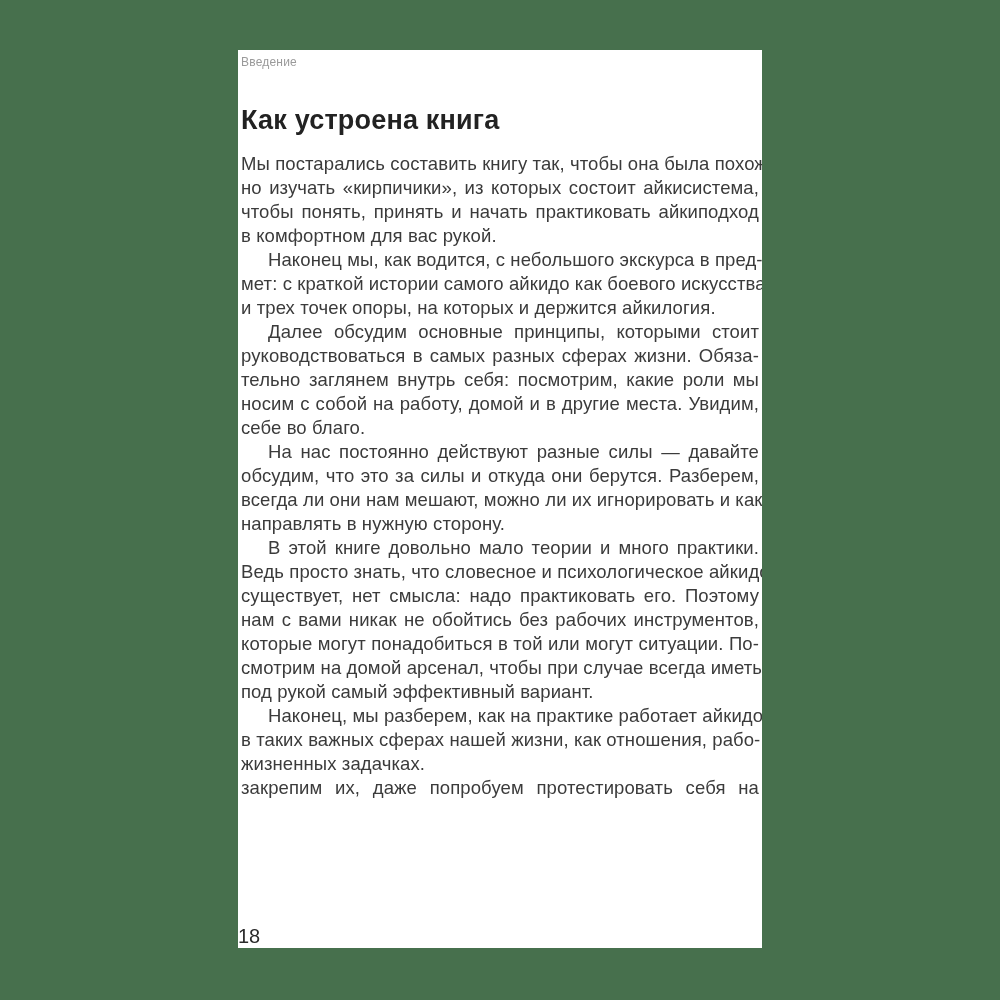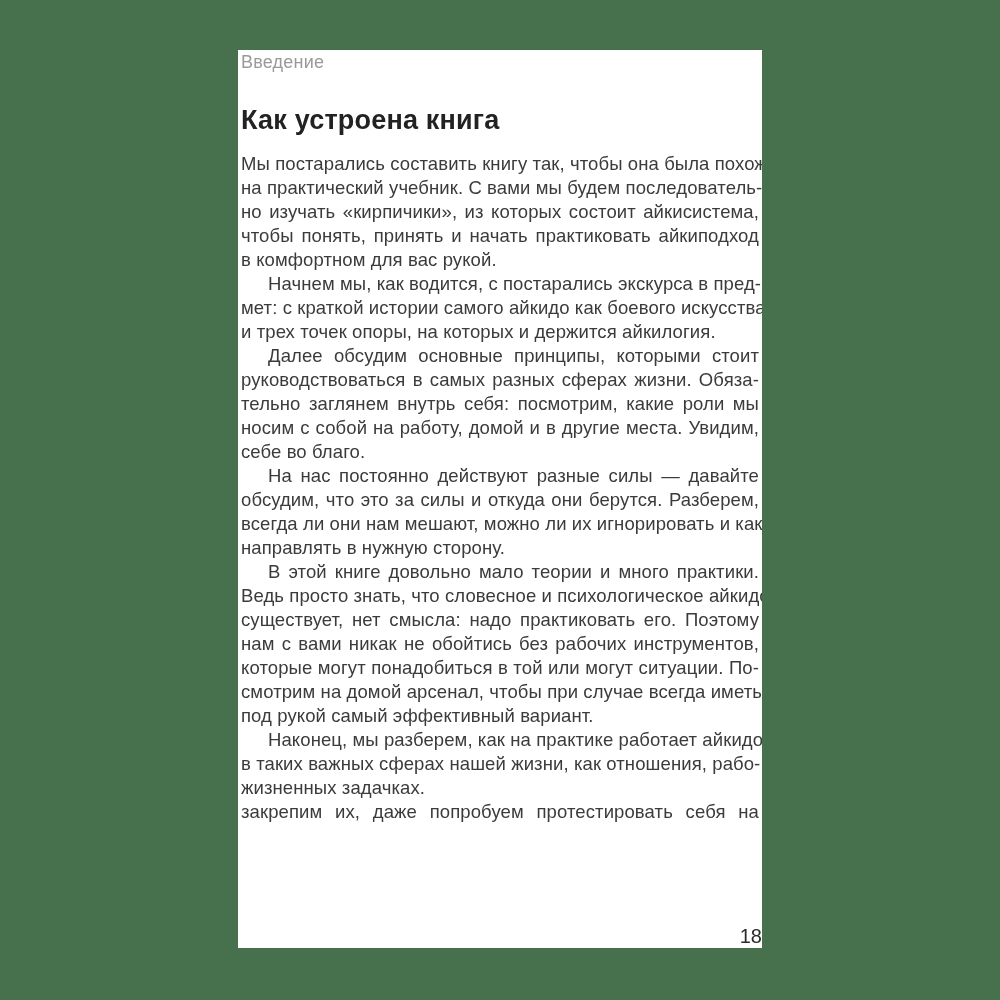--- a/index.html
+++ b/index.html
@@ -19,21 +19,21 @@
     left: 238px;
     top: 50px;
     width: 524px;
     height: 898px;
     background: #ffffff;
     box-sizing: border-box;
     padding: 2px 3px;
     overflow: hidden;
   }
   .running-head {
-    font-size: 18px;
+    font-size: 12px;
     font-weight: 500;
     letter-spacing: 0.2px;
     color: #9a9a9a;
     line-height: 20px;
     margin: 0;
   }
   .section-title {
     margin: 30px 0 0 0;
     font-size: 27px;
     font-weight: 700;
@@ -62,43 +62,42 @@
     text-align-last: justify;
   }
   .text-line.indent {
     padding-left: 27px;
   }
   .page-number {
     position: absolute;
     left: 0;
     right: 0;
     bottom: 1px;
-    text-align: right;
+    text-align: left;
     font-size: 20px;
     line-height: 22px;
     color: #2b2b2b;
   }
 </style>
 </head>
 <body>
 
 <div class="canvas" style="background: rgb(71, 112, 77);">
   <div class="page" style="background: rgb(255, 255, 255);">
     <div class="running-head" style="color: rgb(154, 154, 154);">Введение</div>
     <h1 class="section-title" style="color: rgb(34, 34, 34);">Как устроена книга</h1>
     <div class="body-text" style="color: rgb(59, 59, 59);">
         <div class="paragraph">
           <div class="text-line j">Мы постарались составить книгу так, чтобы она была похожа</div>
-          <div class="text-line j">на практический учебник. С вами мы будем последователь-</div>
           <div class="text-line j">но изучать «кирпичики», из которых состоит айкисистема,</div>
           <div class="text-line j">чтобы понять, принять и начать практиковать айкиподход</div>
           <div class="text-line">в комфортном для вас рукой.</div>
         </div>
         <div class="paragraph">
-          <div class="text-line j indent">Начнем мы, как водится, с постарались экскурса в пред-</div>
+          <div class="text-line j indent">Наконец мы, как водится, с небольшого экскурса в пред-</div>
           <div class="text-line j">мет: с краткой истории самого айкидо как боевого искусства</div>
           <div class="text-line">и трех точек опоры, на которых и держится айкилогия.</div>
         </div>
         <div class="paragraph">
           <div class="text-line j indent">Далее обсудим основные принципы, которыми стоит</div>
           <div class="text-line j">руководствоваться в самых разных сферах жизни. Обяза-</div>
           <div class="text-line j">тельно заглянем внутрь себя: посмотрим, какие роли мы</div>
           <div class="text-line j">носим с собой на работу, домой и в другие места. Увидим,</div>
           <div class="text-line">себе во благо.</div>
         </div>

